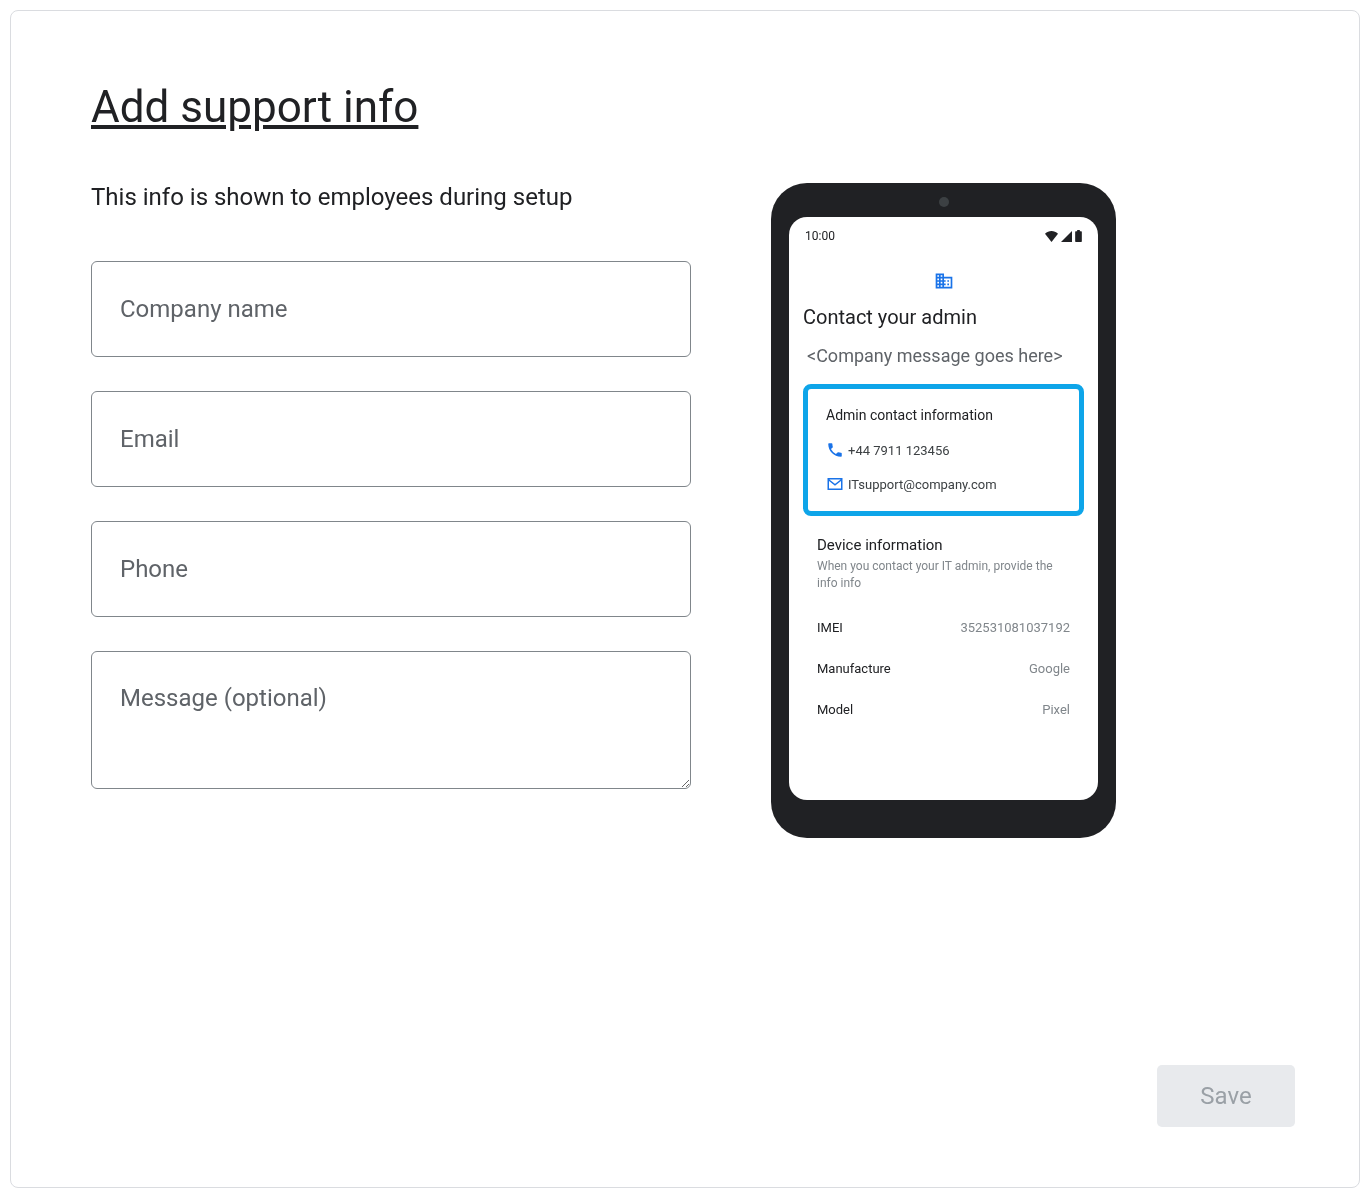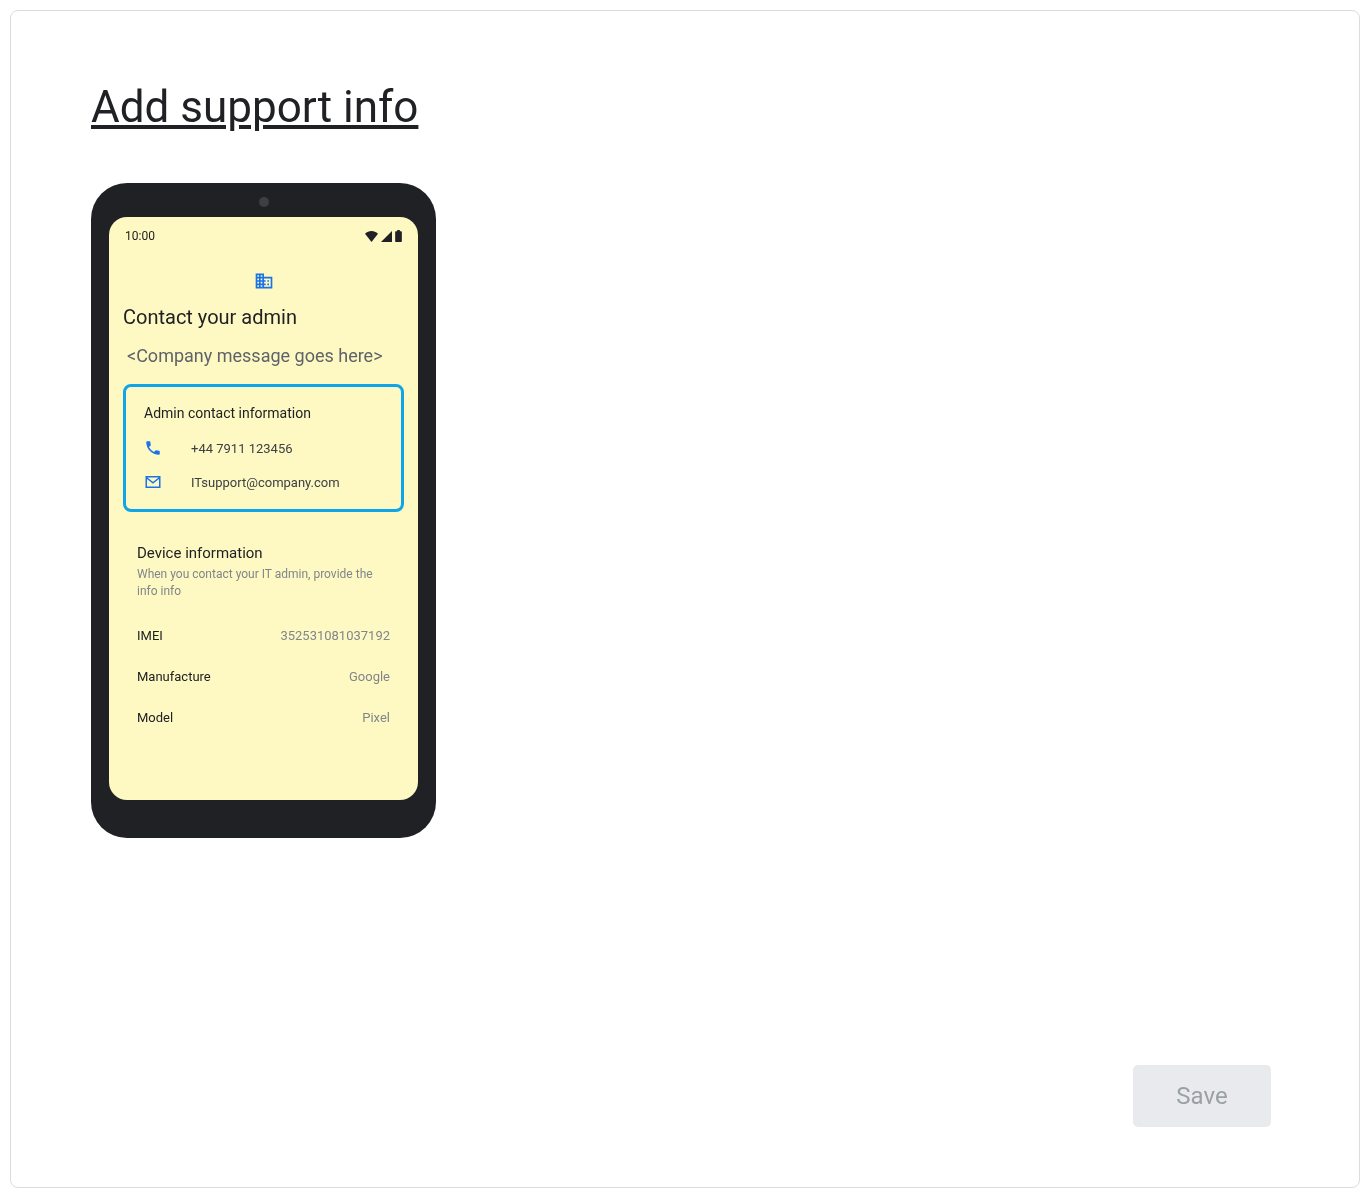--- a/index.html
+++ b/index.html
@@ -81,21 +81,21 @@
       position: absolute;
       top: 14px;
       left: 50%;
       transform: translateX(-50%);
       width: 10px;
       height: 10px;
       background: #3c4043;
       border-radius: 50%;
     }
     .phone-screen {
-      background: #fef9c3;
+      background: #ffffff;
       border-radius: 18px;
       height: 100%;
       padding: 12px 14px;
       overflow: hidden;
     }
     .status-bar {
       display: flex;
       justify-content: space-between;
       align-items: center;
       margin-bottom: 28px;
@@ -126,34 +126,34 @@
       margin-bottom: 16px;
       font-weight: 400;
     }
     .preview-message {
       font-size: 18px;
       color: #5f6368;
       margin-bottom: 18px;
       padding: 0 4px;
     }
     .admin-card {
-      border: 3px solid #0ea5e9;
+      border: 5px solid #0ea5e9;
       border-radius: 8px;
       padding: 18px 8px 14px 18px;
-      margin-bottom: 32px;
+      margin-bottom: 20px;
     }
     .admin-card-title {
       font-size: 14px;
       color: #202124;
       margin-bottom: 18px;
     }
     .contact-row {
       display: flex;
       align-items: center;
-      gap: 29px;
+      gap: 4px;
       margin-bottom: 16px;
     }
     .contact-row:last-child {
       margin-bottom: 4px;
     }
     .contact-icon {
       width: 18px;
       height: 18px;
       flex-shrink: 0;
     }
@@ -186,40 +186,51 @@
       font-size: 13px;
       color: #202124;
     }
     .device-value {
       font-size: 13px;
       color: #80868b;
     }
     .save-button {
       position: absolute;
       bottom: 60px;
-      right: 88px;
+      right: 64px;
       width: 138px;
       height: 62px;
       background: #e8eaed;
       border: none;
       border-radius: 5px;
       font-size: 24px;
       color: #9aa0a6;
       font-family: inherit;
       cursor: pointer;
     }
   </style>
 </head>
 <body>
 
 <div class="container">
   <h1 class="page-title">Add support info</h1>
 
   <div class="main-row">
 
+    <div class="form-section">
+      <p class="subtitle">This info is shown to employees during setup</p>
+
+      <input type="text" class="text-input" placeholder="Company name" style="">
+
+      <input type="text" class="text-input" placeholder="Email" style="">
+
+      <input type="text" class="text-input" placeholder="Phone" style="">
+
+      <textarea class="textarea-input" placeholder="Message (optional)" style=""></textarea>
+    </div>
 
     <div class="phone-preview">
       <div class="phone-camera"></div>
       <div class="phone-screen">
 
         <div class="status-bar">
           <span class="status-time">10:00</span>
           <div class="status-icons">
             <svg width="13" height="11" viewBox="0 0 24 20">
                 <path fill="#202124" d="M12 20L0 5C3.5 1.8 7.6 0 12 0s8.5 1.8 12 5L12 20z"></path>

